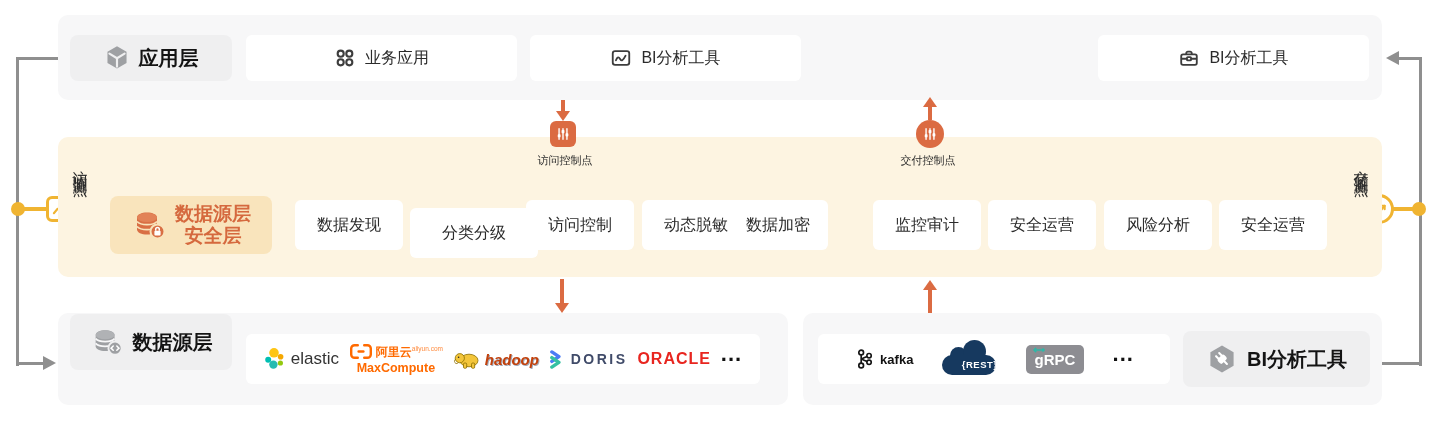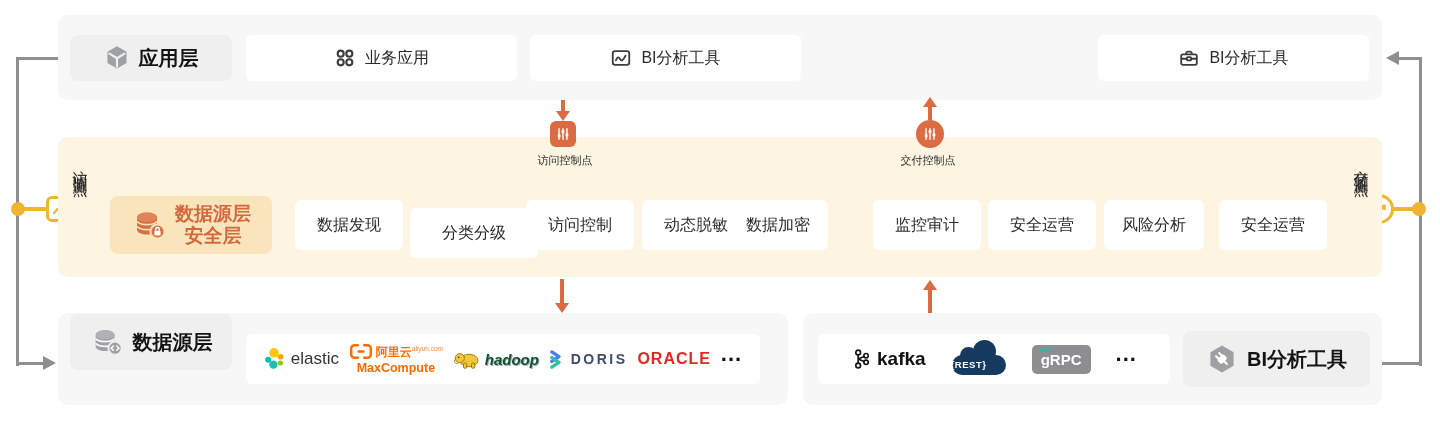--- a/index.html
+++ b/index.html
@@ -37,30 +37,30 @@
   
   .logo-row { position:absolute; background:#fff; border-radius:6px; display:flex; align-items:center; justify-content:space-evenly; padding:0 8px; }
   .logo { display:flex; align-items:center; gap:5px; }
   .elastic-text { font-size:17px; font-weight:500; color:#333; }
   .aliyun-block { display:flex; flex-direction:column; align-items:center; line-height:1; }
   .aliyun-top { display:flex; align-items:center; gap:3px; }
   .aliyun-col { display:flex; flex-direction:row; align-items:flex-start; }
   .aliyun-name { font-size:12px; font-weight:bold; color:#FF6A00; }
   .aliyun-sub { font-size:6.5px; color:#FF8A3D; }
   .maxcompute { font-size:12.5px; font-weight:bold; color:#FF6A00; margin-top:2px; }
-  .hadoop-text { font-size:15px; font-weight:800; font-style:italic; color:#14532d; text-shadow:1px 1px 0 rgba(20,40,80,.4);text-align:center; }
+  .hadoop-text { font-size:15px; font-weight:800; font-style:italic; color:#c2410c; text-shadow:1px 1px 0 rgba(20,40,80,.4);text-align:center; }
   .doris-text { font-size:14px; font-weight:600; letter-spacing:2.5px; color:#404B69; }
   .oracle-text { font-size:16px; font-weight:bold; color:#E8251F; letter-spacing:1px; }
   .dots { font-size:22px; font-weight:900; color:#111; letter-spacing:1px; transform:translateY(-5px); }
-  .kafka-text { font-size:19px; font-weight:600; color:#111; }
+  .kafka-text { font-size:13px; font-weight:600; color:#111; }
   .rest-wrap { position:relative; width:56px; height:36px; }
   .cloud-body { position:absolute; bottom:2px; left:1px; width:54px; height:20px; border-radius:11px; background:#16395F; }
   .cloud-b1 { position:absolute; bottom:13px; left:9px; width:17px; height:17px; border-radius:50%; background:#16395F; }
   .cloud-b2 { position:absolute; bottom:14px; left:22px; width:23px; height:23px; border-radius:50%; background:#16395F; }
-  .rest-label { position:absolute; bottom:7px; width:100%; text-align:left; color:#fff; font-size:9.5px; font-weight:bold; letter-spacing:.5px; }
+  .rest-label { position:absolute; bottom:7px; width:100%; text-align:right; color:#fff; font-size:9.5px; font-weight:bold; letter-spacing:.5px; }
   .grpc-badge { position:relative; background:#8d8d92; color:#fff; border-radius:5px; font-size:15px; font-weight:600; padding:6px 9px 6px 9px; }
   .grpc-arrow { position:absolute; top:2px; left:6px; }
 </style>
 </head>
 <body>
 
 <div class="canvas">
 
   <div class="gline" style="left:16px;top:57px;width:42px;height:3px"></div>
   <div class="gline" style="left:16px;top:57px;width:3px;height:309px"></div>
@@ -178,21 +178,21 @@
     </div>
   </div>
 
   <div class="wcard" style="left:295px;top:200px;width:108px;height:50px">数据发现</div>
   <div class="wcard" style="left:410px;top:208px;width:128px;height:50px">分类分级</div>
   <div class="wcard" style="left:526px;top:200px;width:108px;height:50px">访问控制</div>
   <div class="wcard" style="left:642px;top:200px;width:108px;height:50px">动态脱敏</div>
   <div class="wcard" style="left:728px;top:200px;width:100px;height:50px">数据加密</div>
   <div class="wcard" style="left:873px;top:200px;width:108px;height:50px">监控审计</div>
   <div class="wcard" style="left:988px;top:200px;width:108px;height:50px">安全运营</div>
-  <div class="wcard" style="left:1104px;top:200px;width:100px;height:50px">风险分析</div>
+  <div class="wcard" style="left:1104px;top:200px;width:108px;height:50px">风险分析</div>
   <div class="wcard" style="left:1219px;top:200px;width:108px;height:50px">安全运营</div>
 
   <div class="oshaft" style="left:560px;top:279px;height:25px"></div>
   <div class="oah-down" style="left:555px;top:303px"></div>
   <div class="oah-up" style="left:923px;top:280px"></div>
   <div class="oshaft" style="left:928px;top:289px;height:24px"></div>
 
   <div class="panel" style="left:58px;top:313px;width:730px;height:92px"></div>
 
   <div class="chip" style="left:70px;top:314px;width:162px;height:56px">

